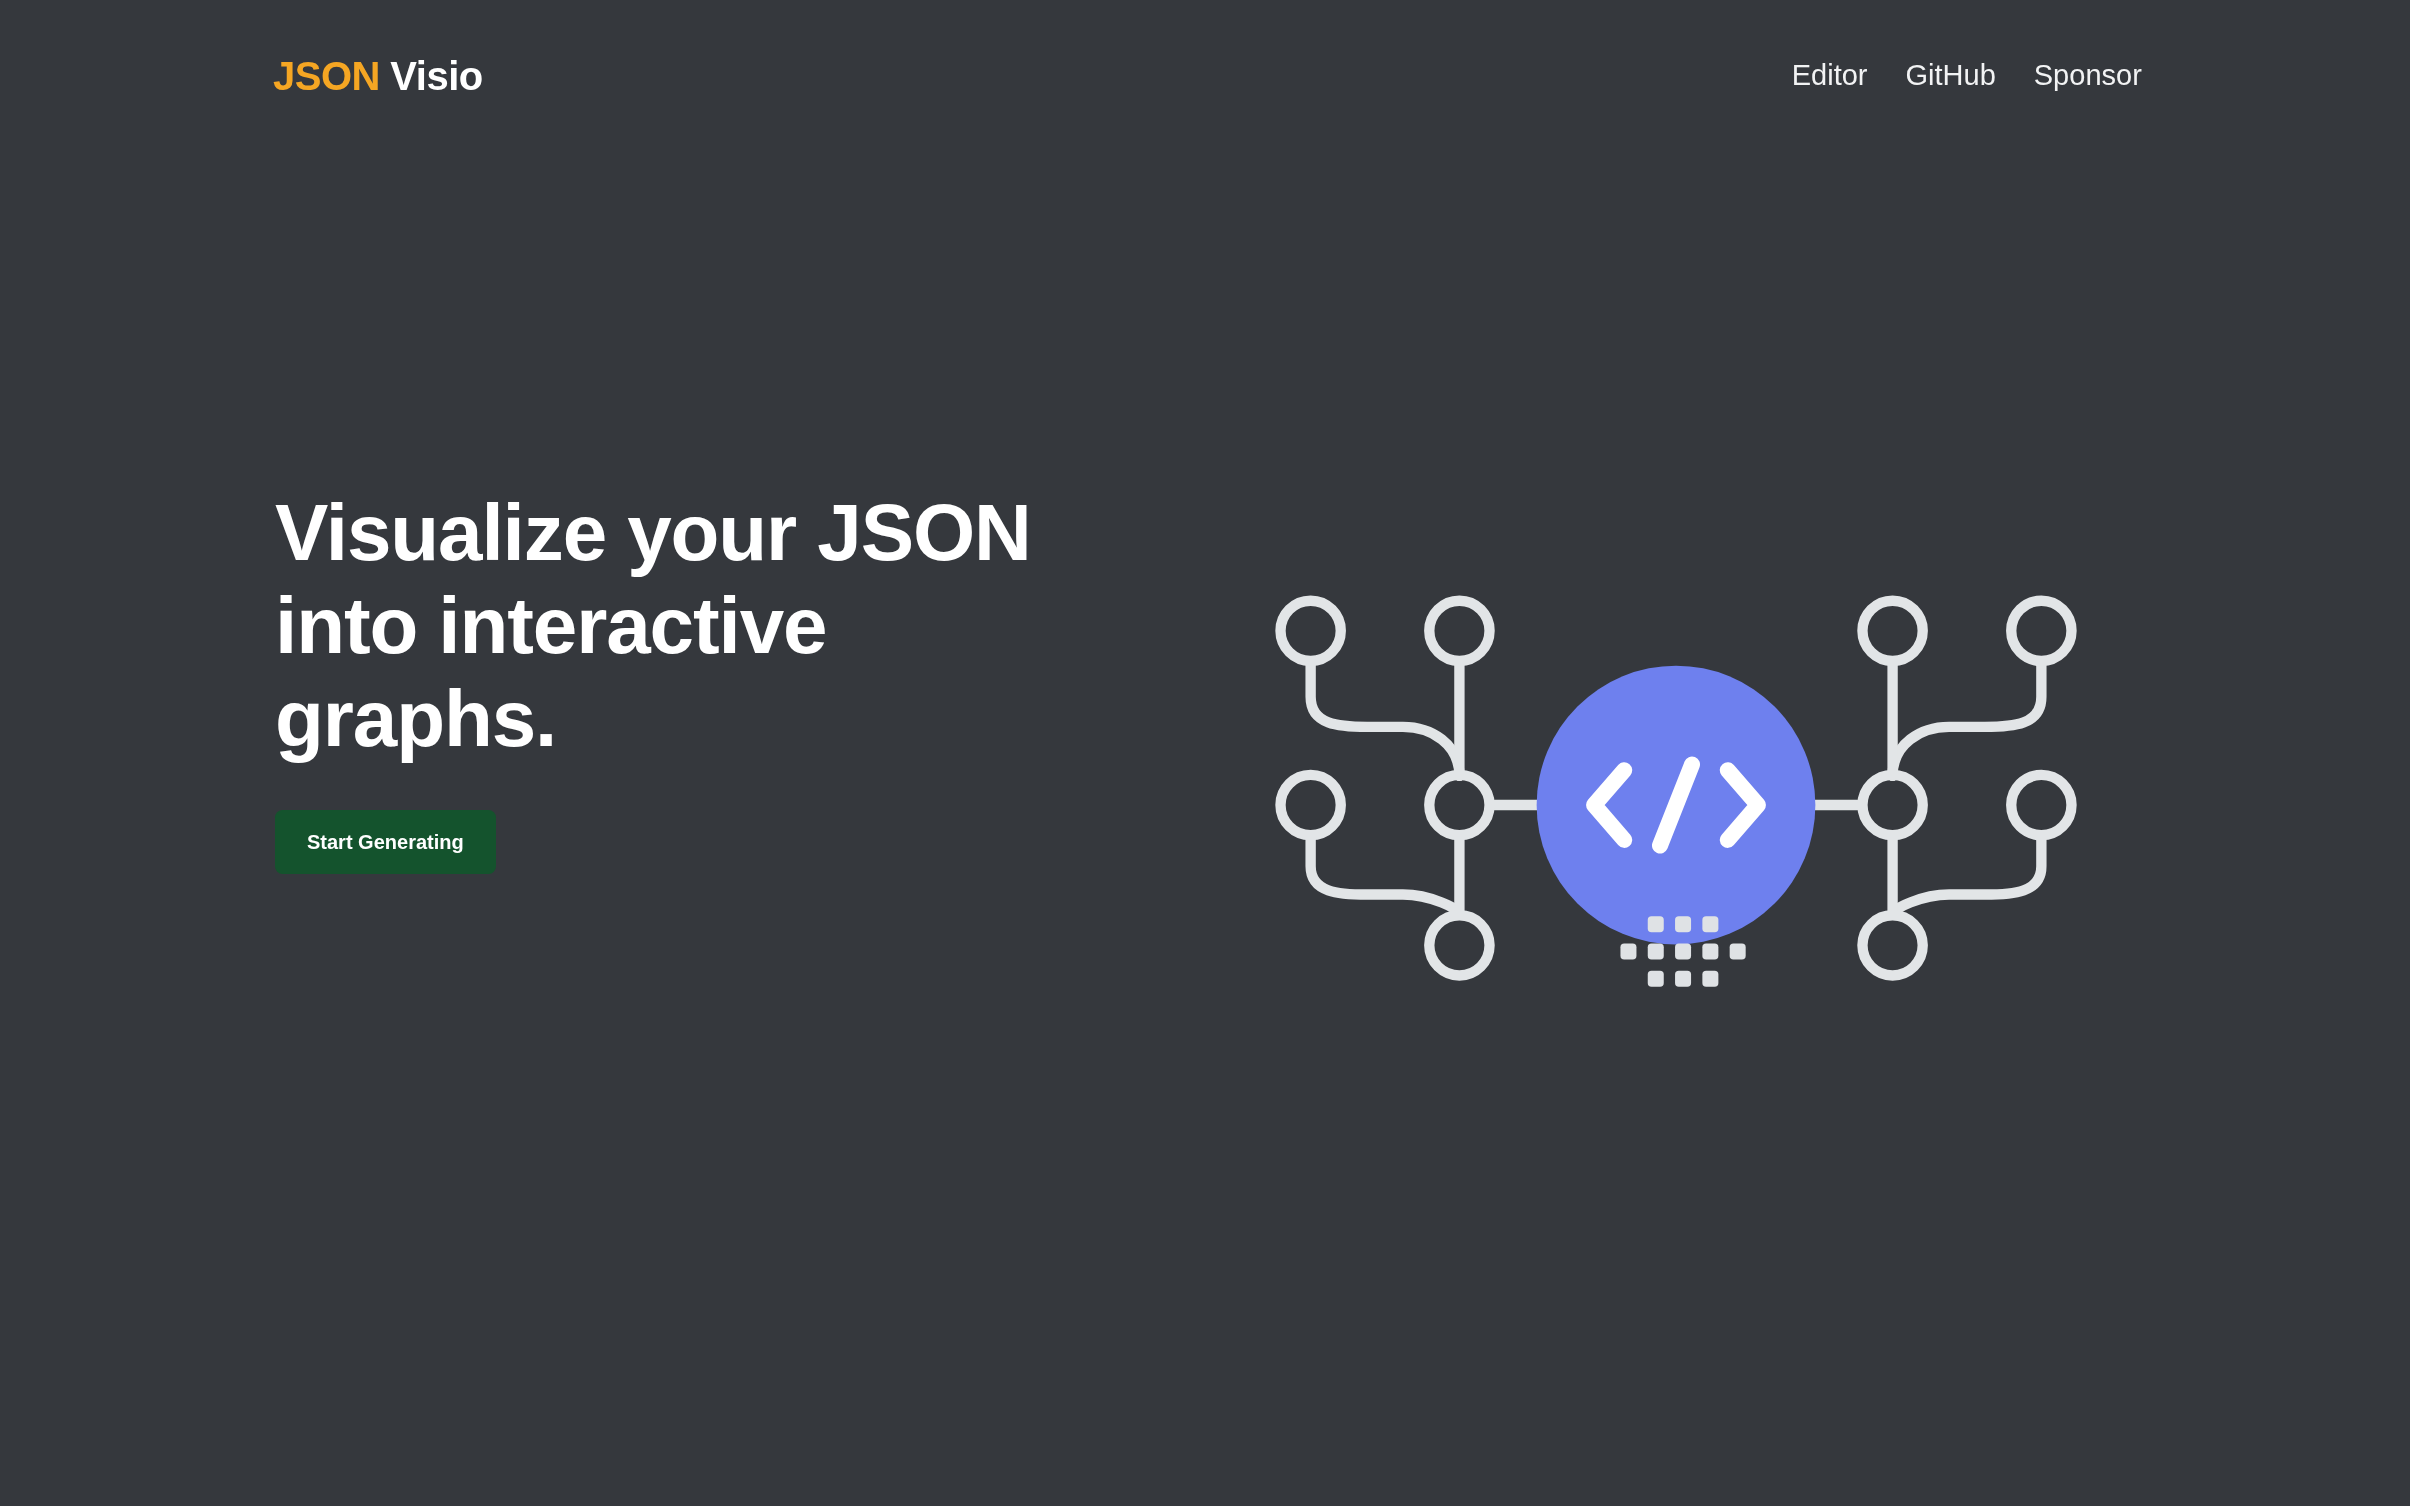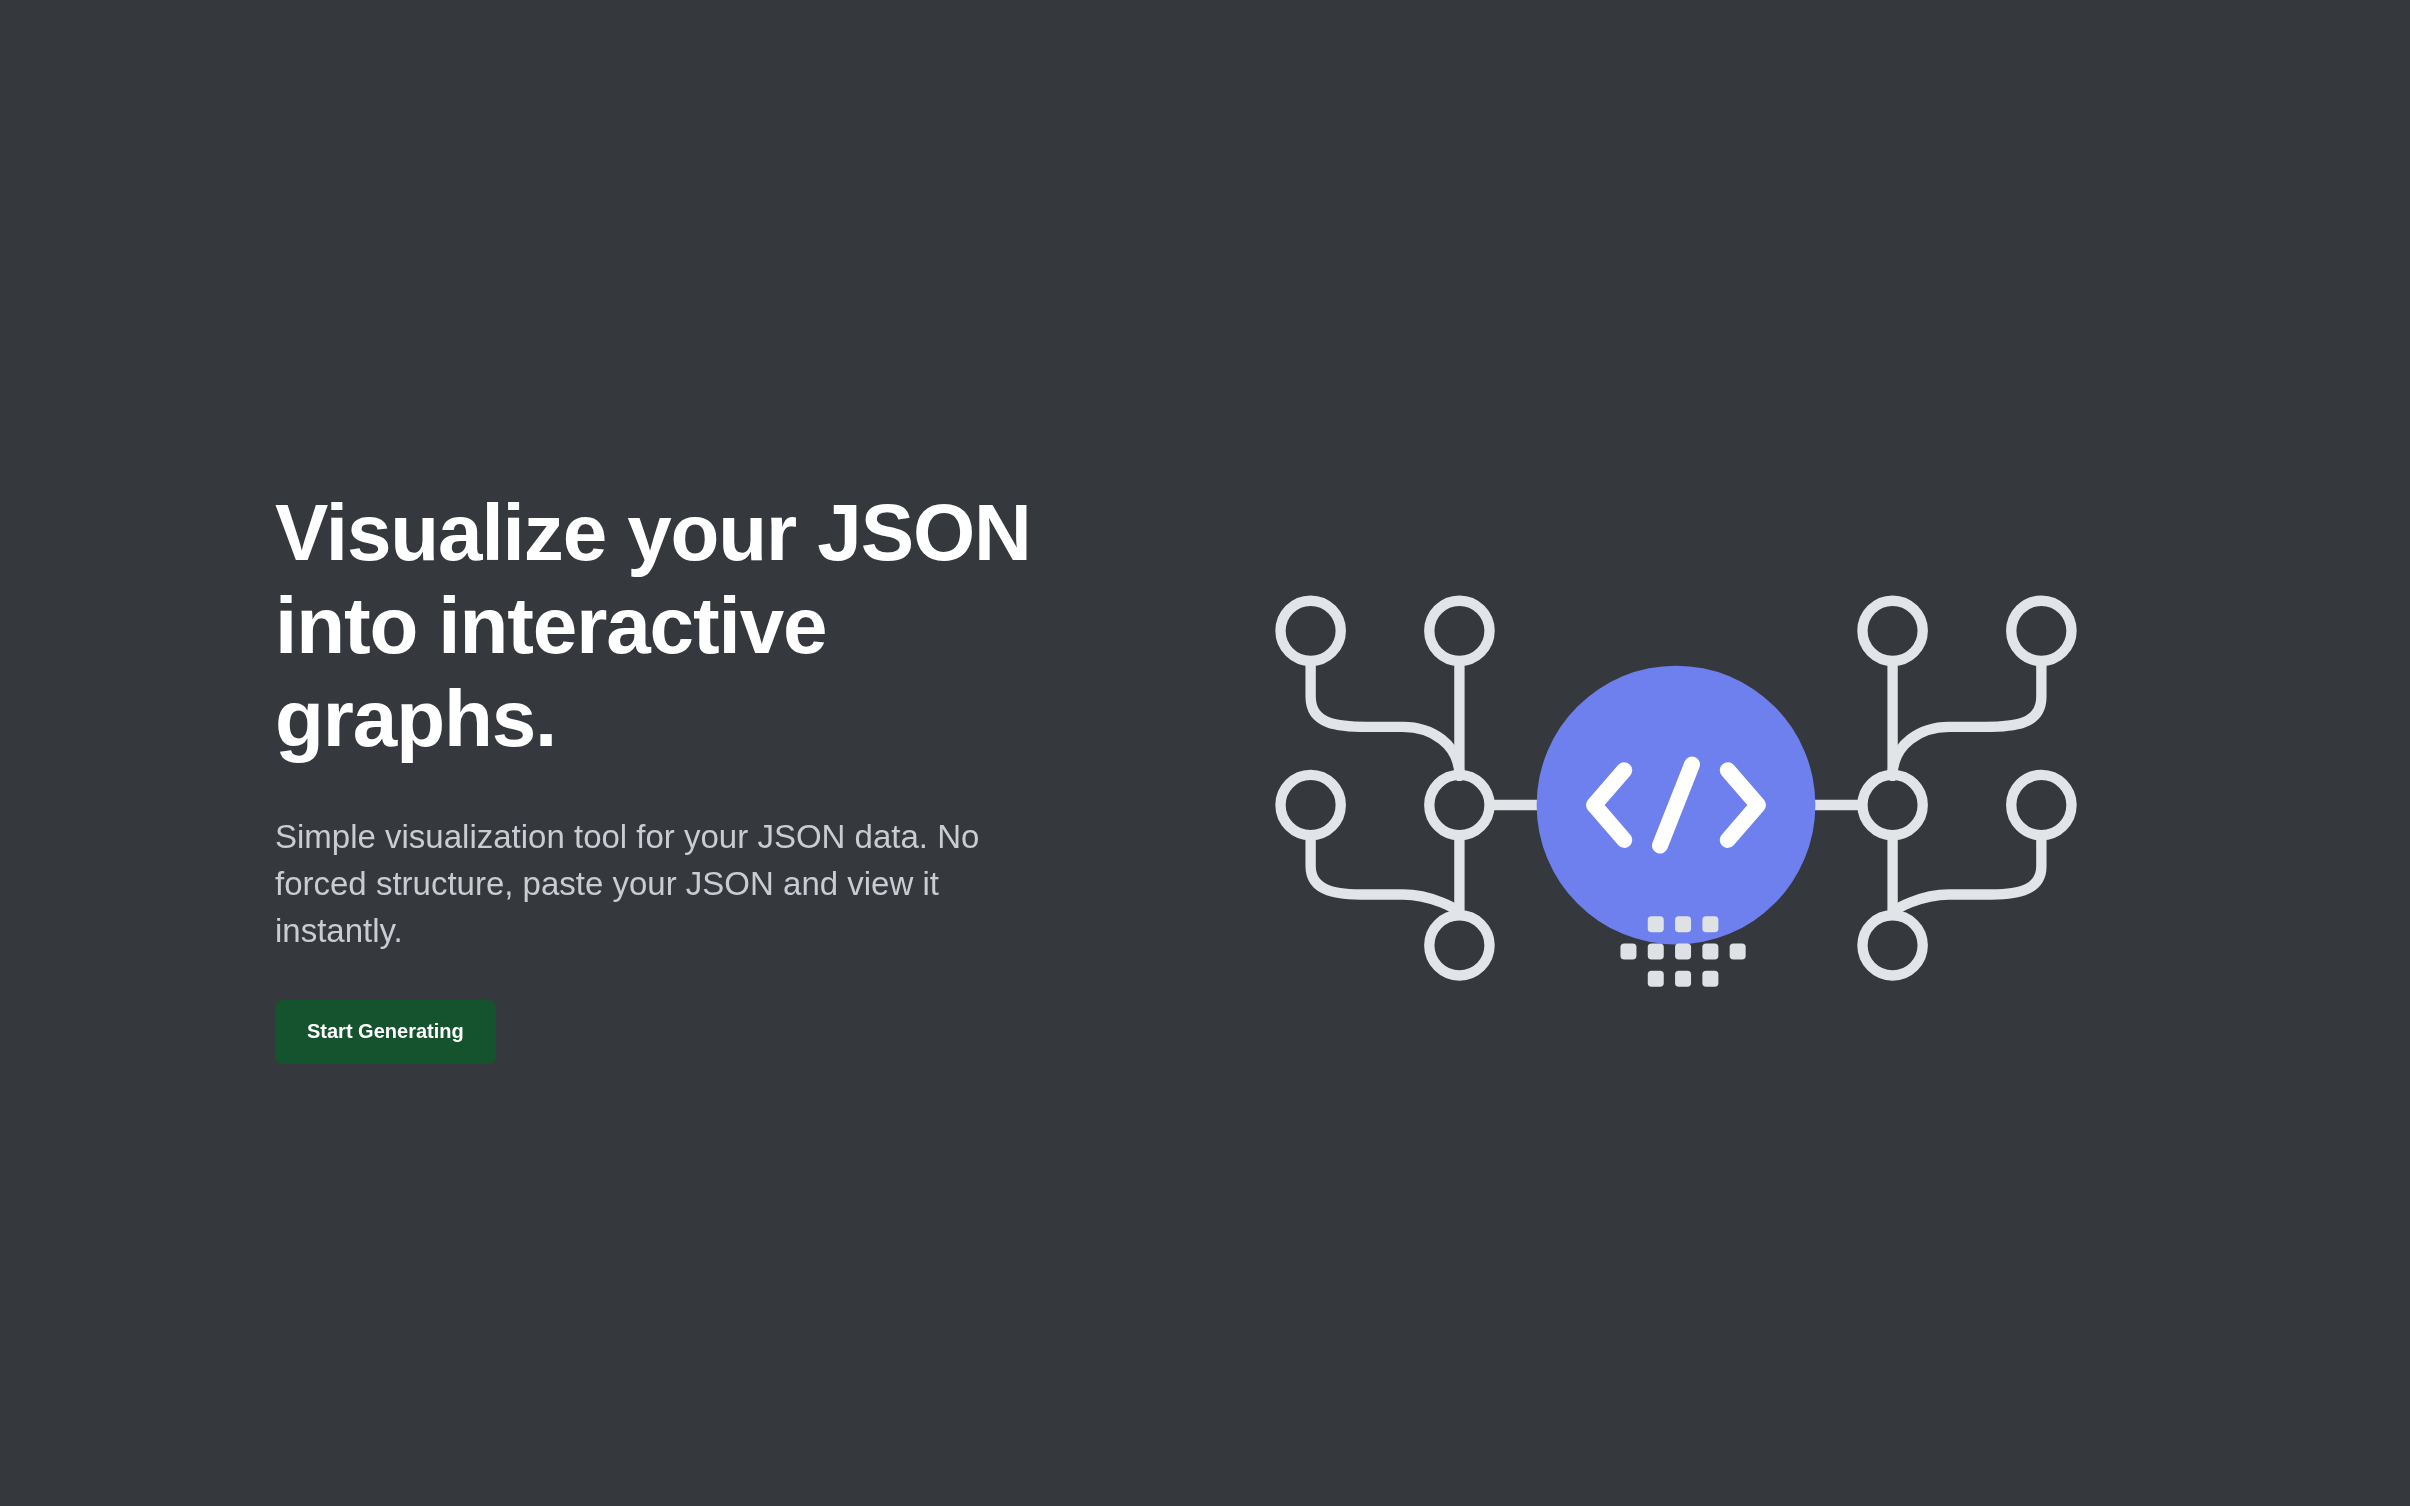--- a/index.html
+++ b/index.html
@@ -92,26 +92,38 @@
     left:1224px; top:395px;
     width:904px; height:471px;
   }
   #hero-illustration svg{ display:block; width:904px; height:471px; }
 </style>
 </head>
 <body>
 
 <div id="page">
 
+  <div id="header">
+
+    <div id="logo">
+      <span class="lg-json">JSON</span><span class="lg-visio">Visio</span>
+    </div>
+
+    <nav id="nav">
+      <a class="nav-link">Editor</a>
+      <a class="nav-link">GitHub</a>
+      <a class="nav-link">Sponsor</a>
+    </nav>
+
+  </div>
 
   <div id="hero">
 
     <div id="hero-text">
       <h1 id="headline">Visualize your JSON into interactive graphs.</h1>
-      <p id="subtitle">Simple visualization tool for your JSON data. No forced structure, paste your JSON and view it instantly.</p>
       <button id="cta-button">Start Generating</button>
     </div>
 
     <div id="hero-illustration">
       <svg viewBox="0 0 960 500" xmlns="http://www.w3.org/2000/svg">
 
         <g fill="none" stroke="#e2e5e7" stroke-width="11" stroke-linecap="round" stroke-linejoin="round">
 
           <path d="M 92,124 L 92,160 C 92,190 122,192 152,192 L 190,192 C 220,192 250,210 250,244"></path>
 

